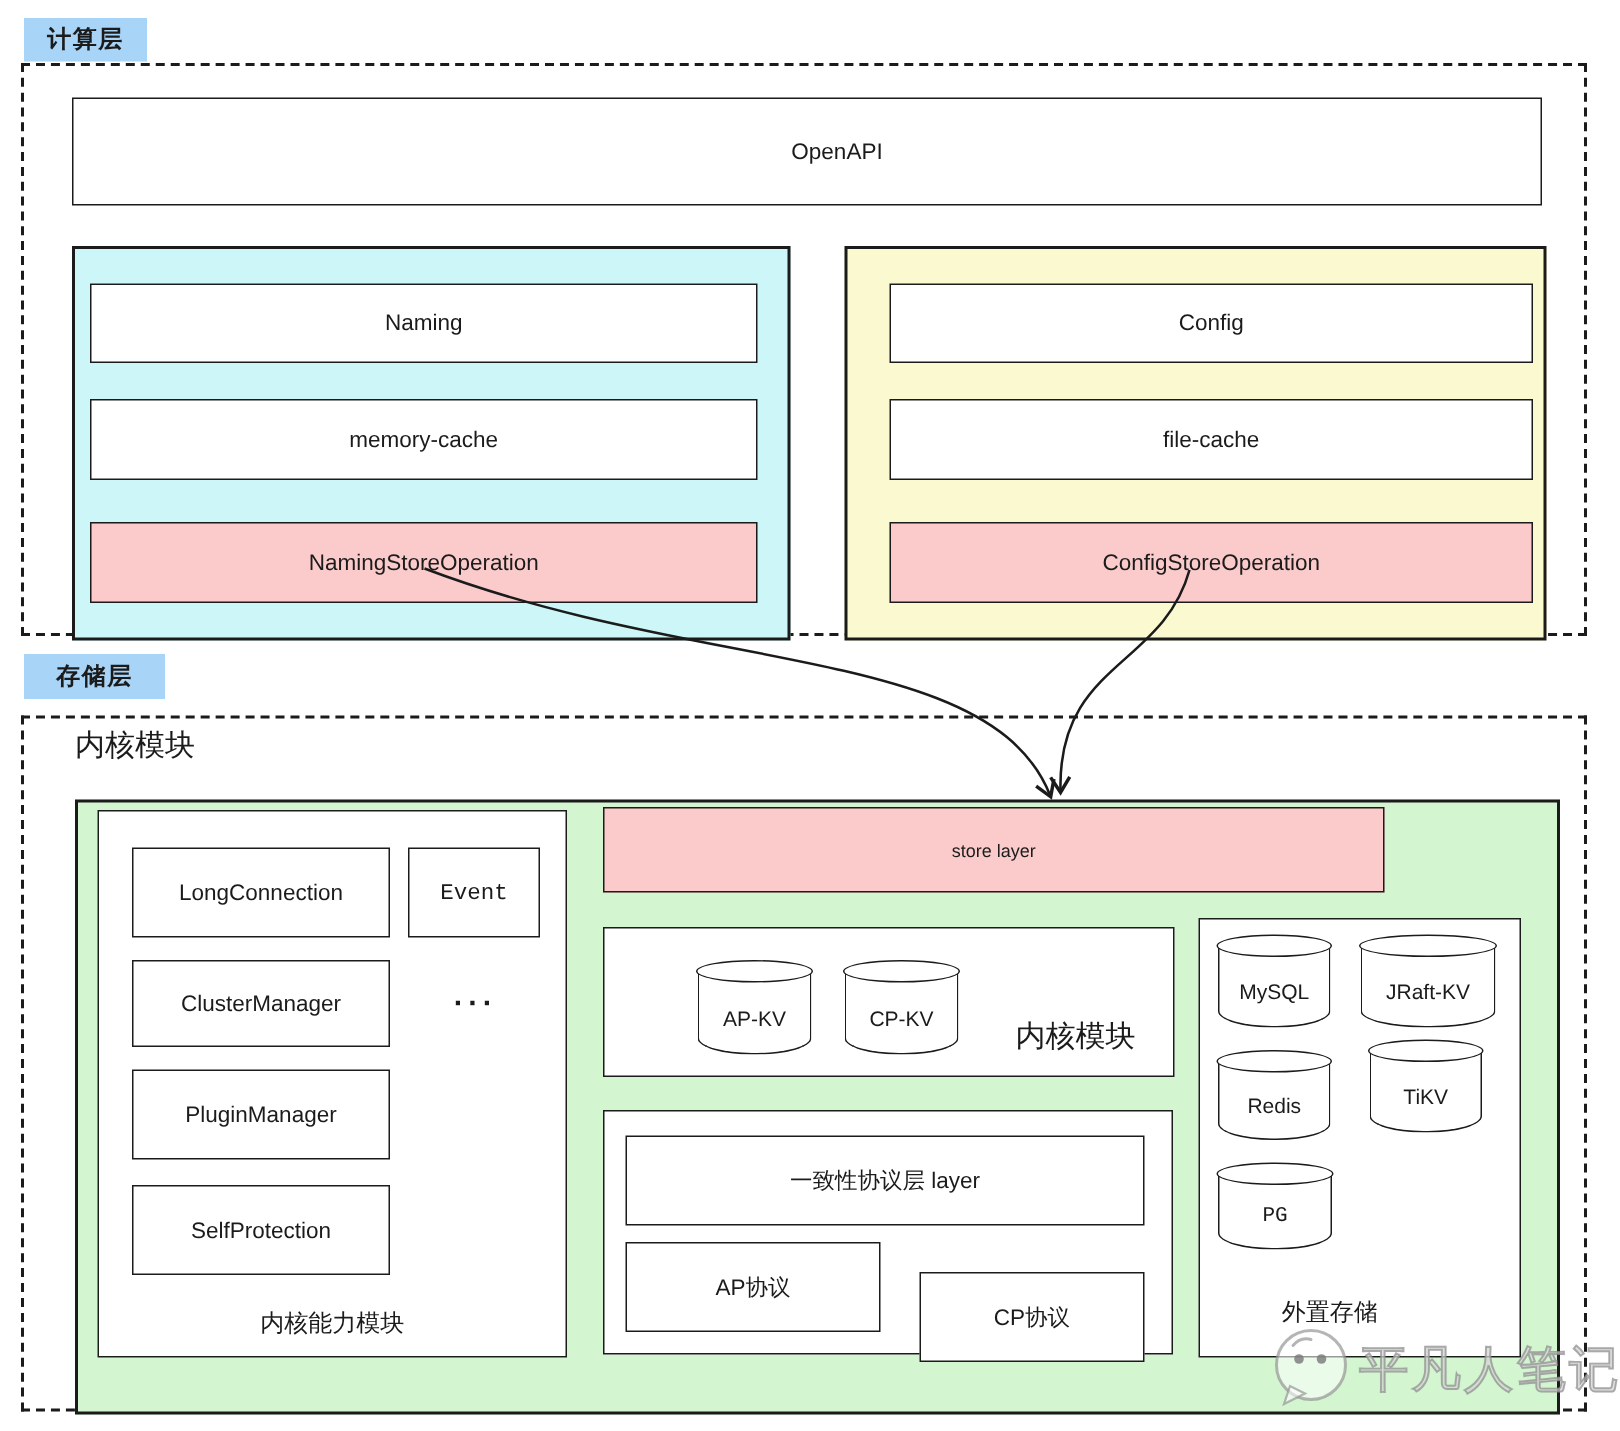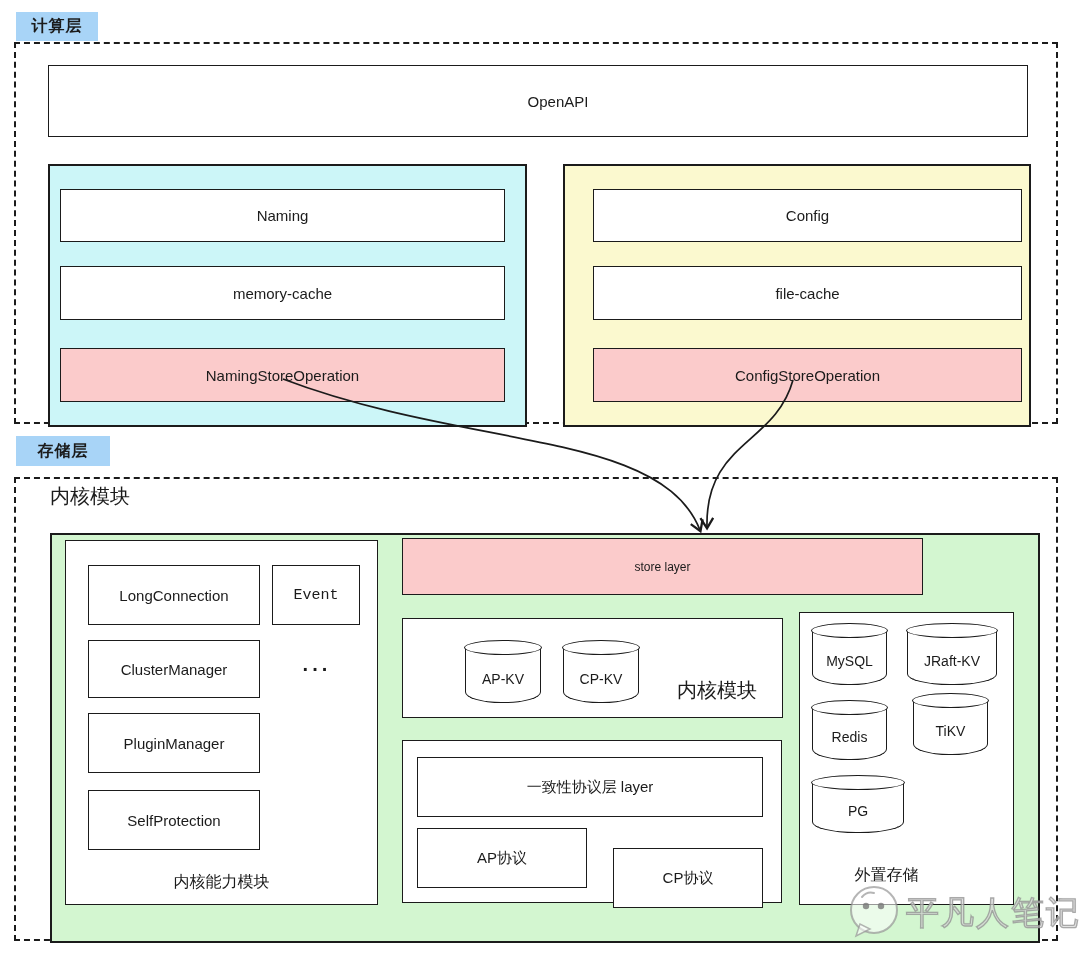--- a/index.html
+++ b/index.html
@@ -140,21 +140,21 @@
   </div>
   <div class="cyl" style="left:907px;top:631px;width:90px;height:54px;">
     <span>JRaft-KV</span>
   </div>
   <div class="cyl" style="left:812px;top:708px;width:75px;height:52px;">
     <span>Redis</span>
   </div>
   <div class="cyl" style="left:913px;top:701px;width:75px;height:54px;">
     <span>TiKV</span>
   </div>
-  <div class="cyl" style="left:812px;top:783px;width:92px;height:50px;">
+  <div class="cyl" style="left:812px;top:783px;width:76px;height:50px;font-family:Liberation Mono, monospace;">
     <span>PG</span>
   </div>
   <div class="caption" style="left:799px;width:175px;top:865px;">外置存储</div>
 
   <svg class="overlay" width="1080" height="954" viewBox="0 0 1080 954">
     <defs>
       <marker id="ah" viewBox="0 0 12 12" refX="9" refY="6" markerWidth="9" markerHeight="9" orient="auto">
         <path d="M2,1 L10,6 L2,11" fill="none" stroke="#1b1b1b" stroke-width="1.8"></path>
       </marker>
     </defs>

